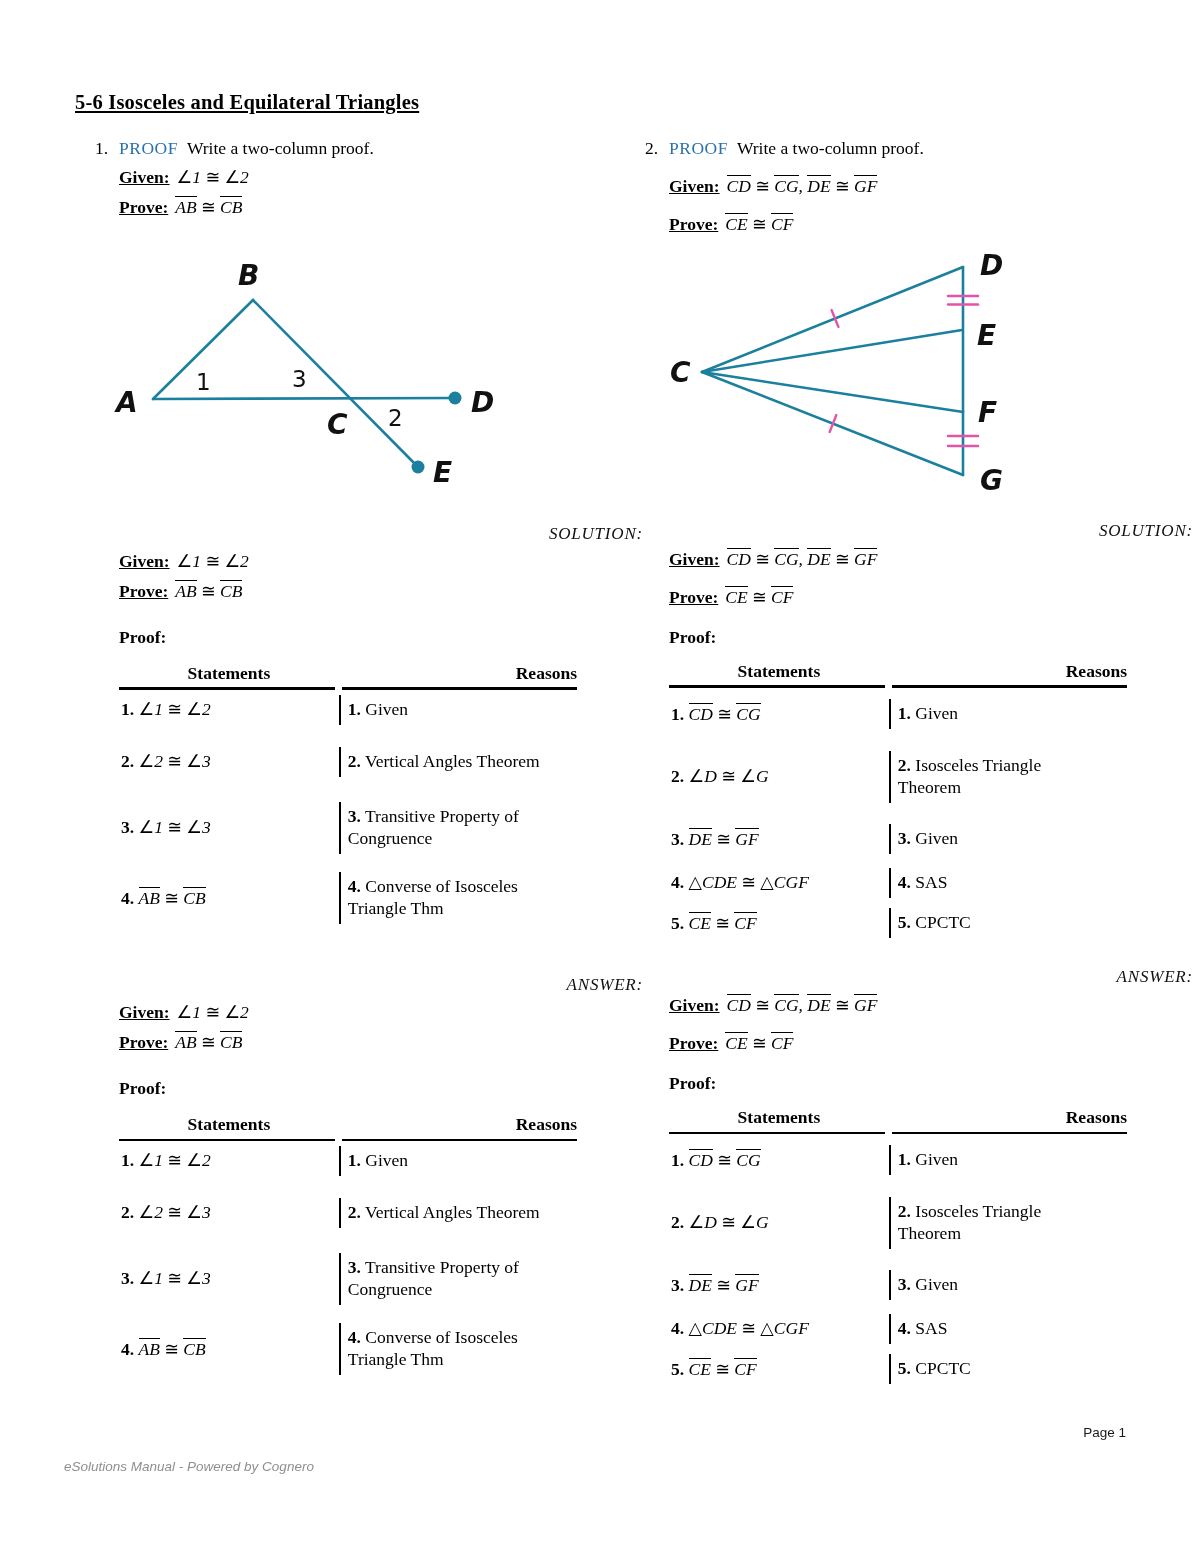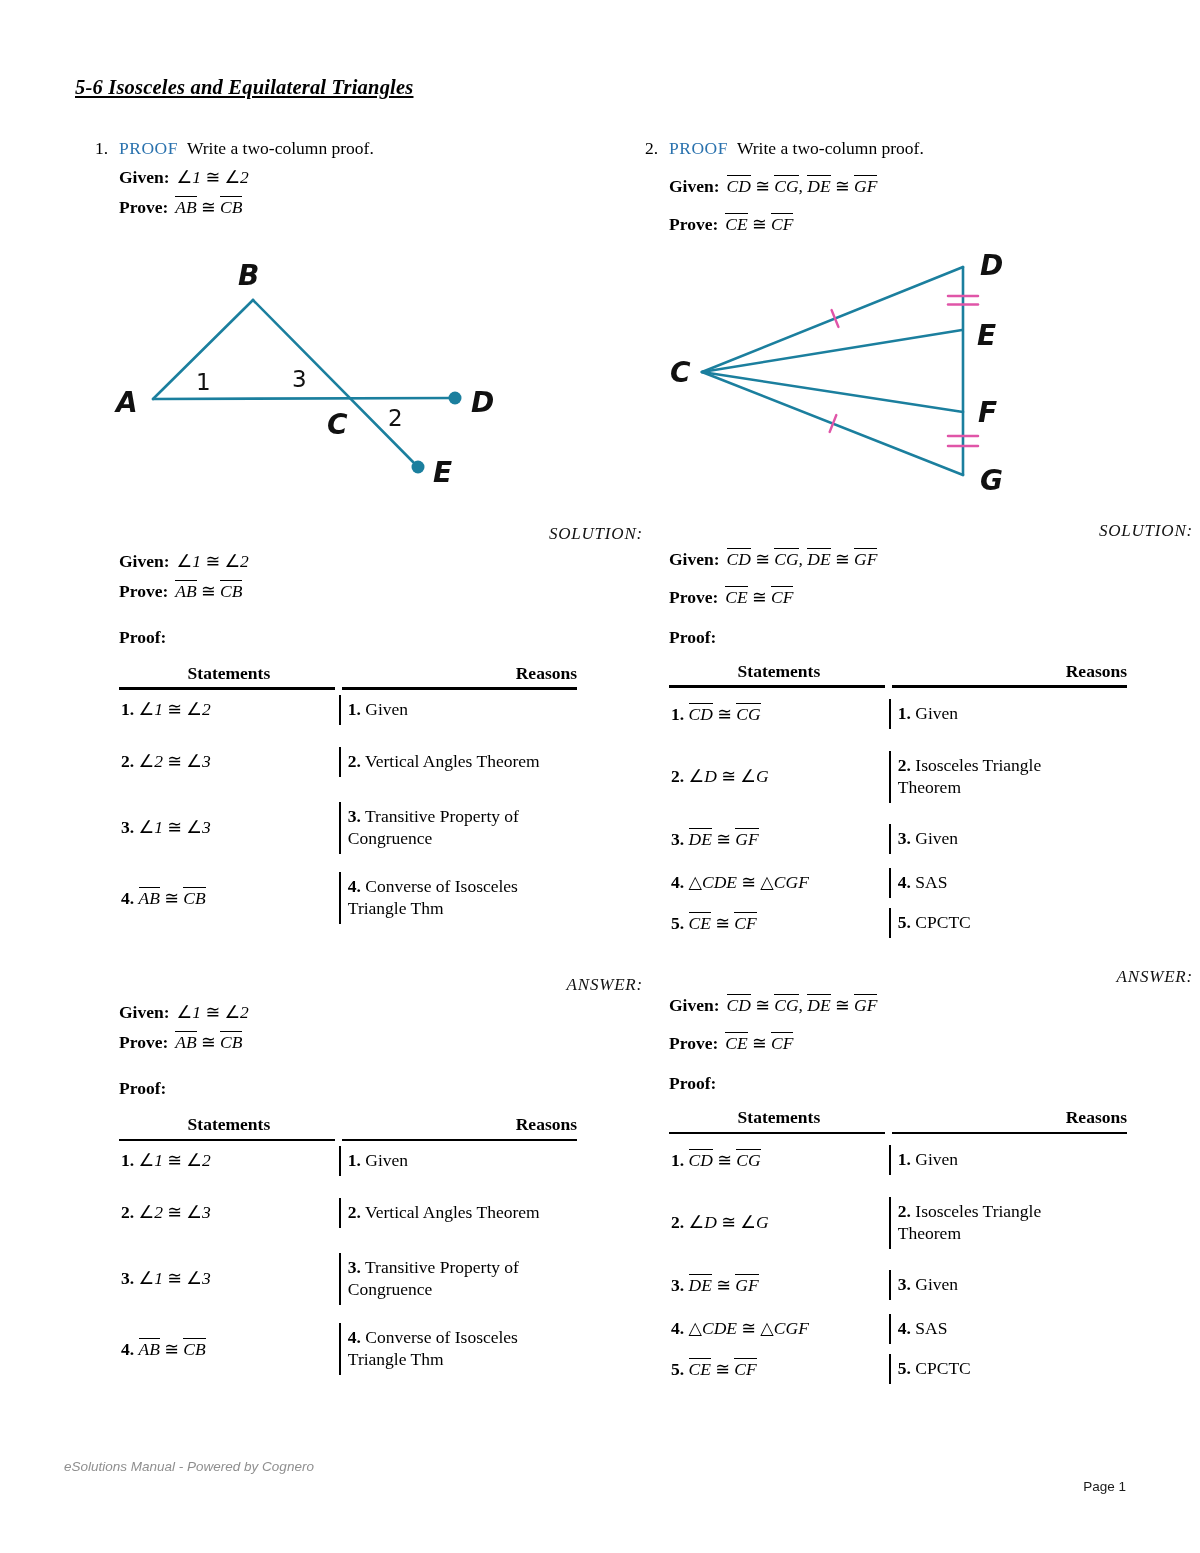--- a/index.html
+++ b/index.html
@@ -1,39 +1,39 @@
 <!DOCTYPE html>
 <html style="--diagram_line: #1b7f9e; --tick: #e055a8; --proof_tag: #2a72ae;"><head>
 <meta charset="utf-8">
 <style>
   * { margin:0; padding:0; box-sizing:border-box; }
   html,body { background:#ffffff; }
   body { font-family:"Liberation Serif", serif; color:#000; }
   .page { position:relative; width:1200px; height:1553px; background:#fff; overflow:hidden; }
 
-  .title { position:absolute; left:75px; top:76px; font-size:20.5px; font-weight:bold;
-           text-decoration:underline; letter-spacing:.2px;font-style:italic; }
+  .title { position:absolute; left:75px; top:91px; font-size:20.5px; font-weight:bold;
+           text-decoration:underline; letter-spacing:.2px; }
 
   .col { position:absolute; top:138px; width:548px; font-size:17.5px; line-height:1.25; }
   .col-left { left:95px; }
   .col-right { left:645px; }
 
   .ind { margin-left:24px; }
   .mt2{margin-top:2px}.mt4{margin-top:4px}
   .mt10{margin-top:10px}.mt12{margin-top:12px}.mt14{margin-top:14px}
   .mt18{margin-top:18px}.mt22{margin-top:22px}.mt24{margin-top:24px}.mt26{margin-top:26px}
   .mt28{margin-top:28px}.mt30{margin-top:30px}.mt34{margin-top:34px}.mt40{margin-top:40px}
 
   .prob-head { display:flex; }
   .prob-num { width:24px; flex:0 0 auto; }
   .prob-tag { color:var(--proof_tag,#2a72ae); font-weight:normal; letter-spacing:.5px; margin-right:9px;text-align:right; }
 
   .gp-line { margin-top:7px; }
   .gp-line.roomy { margin-top:15px; }
-  .gp-label { font-weight:bold; margin-right:7px; }
+  .gp-label { font-weight:bold; margin-right:7px;text-decoration:underline; }
 
   .math { font-style:italic; font-family:"Liberation Serif","DejaVu Sans",serif; }
   .math .ov { display:inline-block; border-top:1.7px solid #000; padding-top:1px; line-height:1.1; }
 
   .sol-label { font-style:italic; letter-spacing:.8px; font-size:17px; color:#111;text-align:right; }
   .proof-label { font-weight:bold; }
 
   .dgm { display:block; }
 
   .proof-table { width:458px; }
@@ -60,21 +60,21 @@
 
   .dline { stroke:var(--diagram_line,#1b7f9e); stroke-width:2.6; fill:none; stroke-linecap:round; }
   .ddot  { fill:var(--diagram_line,#1b7f9e); }
   .tick  { stroke:var(--tick,#e055a8); stroke-width:2.5; stroke-linecap:round; }
   .dlabel { font-family:"DejaVu Sans",sans-serif; font-style:italic; font-weight:bold;
             font-size:28px; fill:#111; }
   .dnum   { font-family:"DejaVu Sans",sans-serif; font-size:23px; fill:#111; }
 
   .footer-left { position:absolute; left:64px; top:1459px; font-family:"Liberation Sans",sans-serif;
                  font-style:italic; color:#8f8f8f; font-size:13.5px; }
-  .footer-right { position:absolute; right:74px; top:1479px; font-family:"Liberation Sans",sans-serif;
+  .footer-right { position:absolute; right:74px; top:1425px; font-family:"Liberation Sans",sans-serif;
                   font-size:13.5px; color:#1a1a1a; }
 </style>
 </head>
 <body>
 
 <div class="page">
 
   <div class="title">5-6 Isosceles and Equilateral Triangles</div>
 
   <div class="col col-left">

